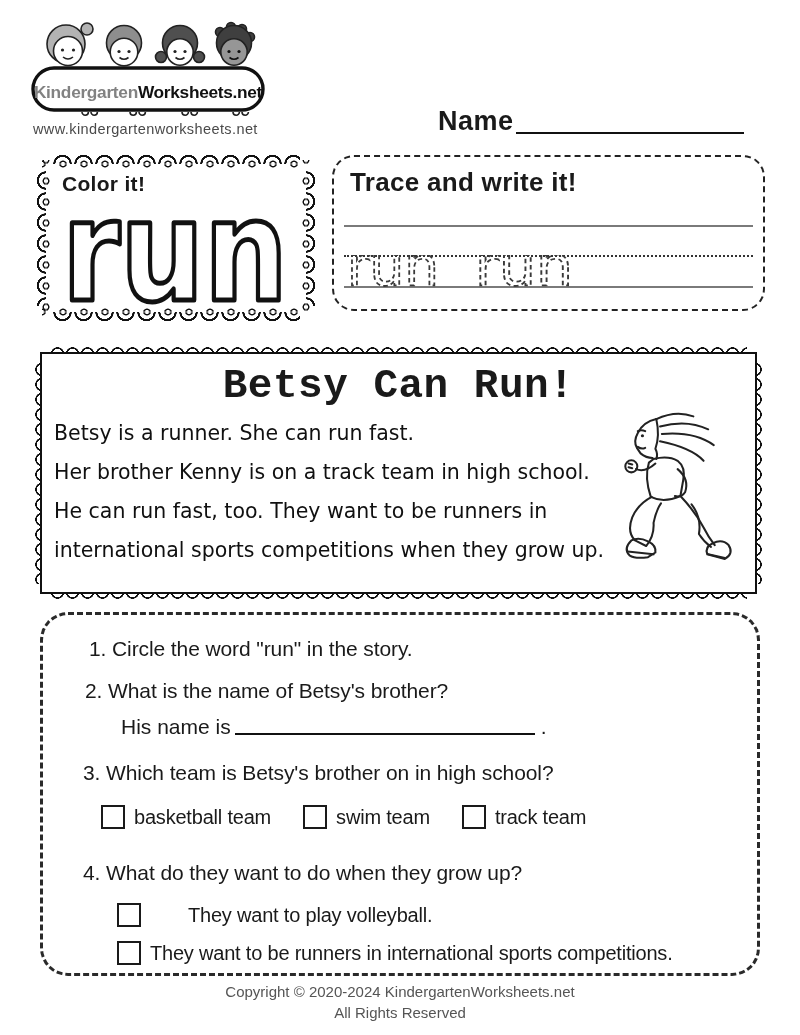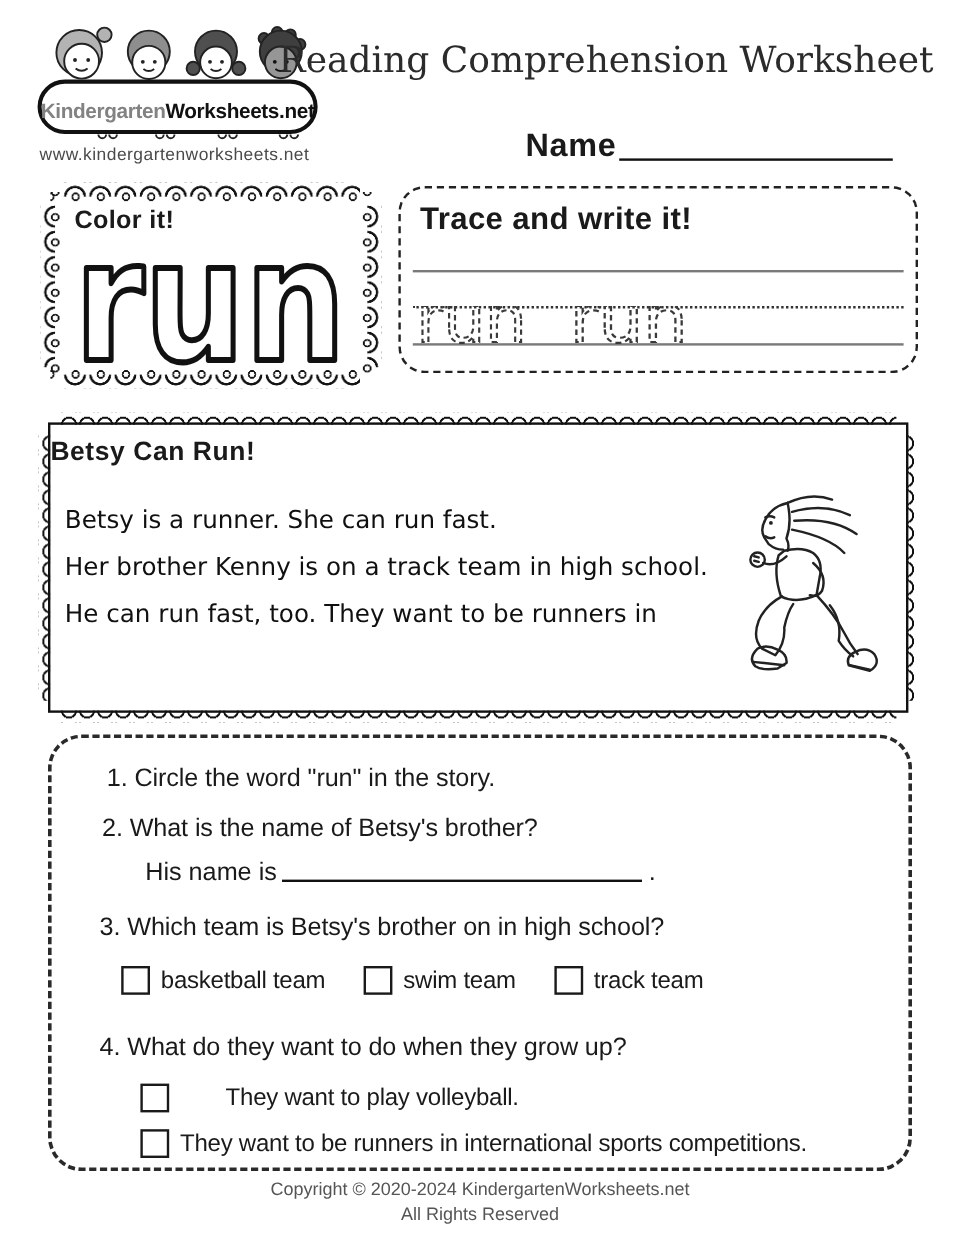--- a/index.html
+++ b/index.html
@@ -53,22 +53,22 @@
   .wline.s1{top:68px;border-top:2px solid #7a7a7a;}
   .wline.dotted{top:98px;border-top:2.5px dotted #333;}
   .wline.s2{top:129px;border-top:2px solid #7a7a7a;}
   .traced{position:absolute;left:10px;top:98px;width:409px;height:32px;}
   .traced text{font-family:"DejaVu Sans",sans-serif;font-size:55px;fill:none;stroke:#3a3a3a;
                stroke-width:1.8;stroke-dasharray:4.5 3.2;}
 
   
   .story-box{position:absolute;left:40px;top:352px;width:713px;height:238px;
              border:2.5px solid #111;background:#fff;}
-  .story-title{margin-top:9px;text-align:left;font-size:22px;font-weight:700;letter-spacing:.5px;
-               font-family:Liberation Sans, sans-serif;}
+  .story-title{margin-top:9px;text-align:center;font-size:41px;font-weight:700;letter-spacing:.5px;
+               font-family:Liberation Mono, monospace;}
   .story-text{position:absolute;left:12px;top:60px;right:6px;font-family:"DejaVu Sans",sans-serif;
               font-size:20.5px;line-height:39px;color:#101010;}
   .girl{float:right;width:148px;height:176px;margin:-6px 2px 0 4px;}
   .story-line{white-space:nowrap;}
 
   
   .q-box{position:absolute;left:40px;top:612px;width:714px;height:358px;
          border:3px dashed #2a2a2a;border-radius:28px;background:#fff;}
   .q-row{position:absolute;font-size:21px;letter-spacing:-.1px;white-space:nowrap;}
   .q1{left:46px;top:22px;} .q2{left:42px;top:64px;} .q3{left:40px;top:146px;} .q4{left:40px;top:246px;}
@@ -120,21 +120,20 @@
     </g>
     <rect x="3" y="52" width="230" height="42" rx="21" fill="#fff" stroke="#111" stroke-width="3.4"></rect>
     <text x="118" y="82" text-anchor="middle" font-family="Liberation Sans, sans-serif" font-size="17.3" font-weight="bold" letter-spacing="-0.3"><tspan fill="#828282">Kindergarten</tspan><tspan fill="#111">Worksheets.net</tspan></text>
     <path d="M52,96 a3.2,3.2 0 0 0 6.4,0 M61,96 a3.2,3.2 0 0 0 6.4,0
              M100,96 a3.2,3.2 0 0 0 6.4,0 M109,96 a3.2,3.2 0 0 0 6.4,0
              M152,96 a3.2,3.2 0 0 0 6.4,0 M161,96 a3.2,3.2 0 0 0 6.4,0
              M203,96 a3.2,3.2 0 0 0 6.4,0 M212,96 a3.2,3.2 0 0 0 6.4,0" fill="none" stroke="#222" stroke-width="1.6"></path>
   </svg>
 
   <div class="site-url">www.kindergartenworksheets.net</div>
-  <div class="page-title">Reading Comprehension Worksheet</div>
 
   <div class="name-row">
     <span class="name-label">Name</span>
     <span class="name-line"></span>
   </div>
 
   <div class="color-box">
     <div class="sc scB h t"></div>
     <div class="sc scB h b"></div>
     <div class="sc scB v l"></div>
@@ -185,20 +184,21 @@
           <path d="M95,104 Q106,118 103,136 Q108,144 116,150"></path>
           <path d="M30,143 Q21,152 28,159 Q34,163 48,161 L56,156 Q57,148 48,144 Q38,139 30,143 Z"></path>
           <path d="M26,155 L54,158"></path>
           <path d="M118,146 Q128,141 135,148 Q141,157 131,163 L112,158 Q109,150 118,146 Z"></path>
           <path d="M113,158 L131,162"></path>
         </g>
       </svg>
       <div class="story-line">Betsy is a runner. She can run fast.</div>
       <div class="story-line">Her brother Kenny is on a track team in high school.</div>
       <div class="story-line">He can run fast, too. They want to be runners in</div>
+      <div class="story-line">international sports competitions when they grow up.</div>
     </div>
   </div>
 
   <div class="q-box">
     <div class="q-row q1">1. Circle the word "run" in the story.</div>
     <div class="q-row q2">2. What is the name of Betsy's brother?</div>
     <div class="fill-row">
       <span>His name is</span>
       <span class="fill-line"></span>
       <span>.</span>

